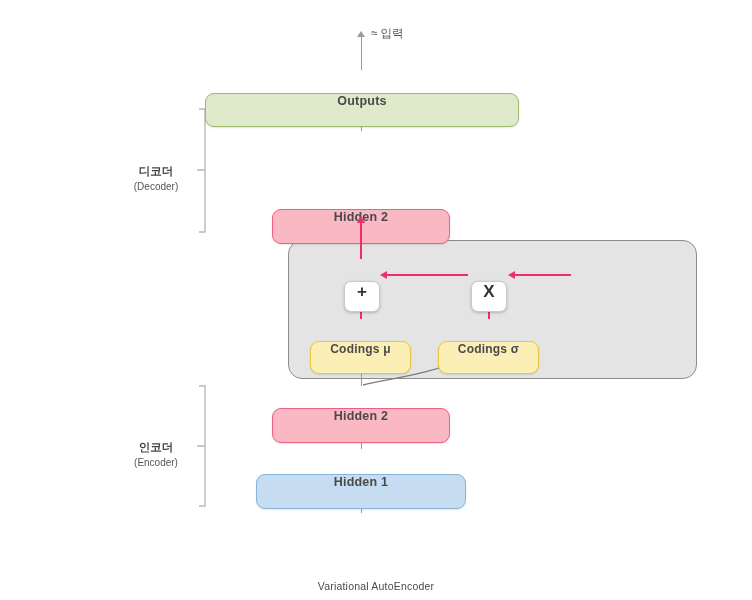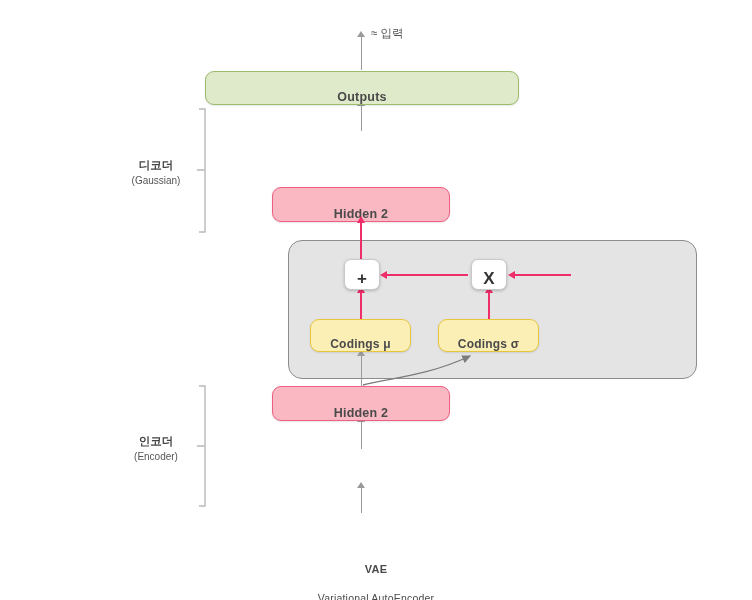--- a/index.html
+++ b/index.html
@@ -7,27 +7,28 @@
     width:752px;height:600px;
     background:#ffffff;
     font-family:"Liberation Sans","DejaVu Sans",sans-serif;
     overflow:hidden;
   }
   #canvas{position:relative;width:752px;height:600px;background:#fff;}
 
   .node{
     position:absolute;
     box-sizing:border-box;
-    display:flex;align-items:flex-end;justify-content:center;
+    display:flex;align-items:flex-start;justify-content:center;
     border-radius:9px;
     font-size:12.5px;
     font-weight:bold;
     color:#4a4a4a;
     letter-spacing:.2px;
     z-index:6;
+    margin-top:22px;
   }
   .node-green{
     background:#dfeacb;
     border:1px solid #9cbb6d;
     box-shadow:0 1px 2px rgba(0,0,0,.10);
   }
   .node-blue{
     background:#c6dcf0;
     border:1px solid #88b4d8;
     box-shadow:0 1px 2px rgba(0,0,0,.10);
@@ -104,21 +105,21 @@
 
   .group-label{
     position:absolute;
     text-align:center;
     font-size:11px;
     color:#444;
     line-height:1.45;
     white-space:nowrap;
     z-index:5;
   }
-  .group-label .kr{display:block;font-weight:bold;font-size:11.5px;}
+  .group-label .kr{display:block;font-weight:bold;font-size:11.5px;margin-top:6px;}
   .group-label .en{display:block;font-size:10px;color:#555;}
 
   .caption{
     position:absolute;
     width:100%;
     text-align:center;
     color:#4a4a4a;
     z-index:5;
   }
   .caption .t1{display:block;font-size:11px;font-weight:bold;letter-spacing:.3px;}
@@ -197,35 +198,37 @@
   </div>
 
   <div class="node node-yellow" style="left:310px;top:319px;width:101px;height:33px;font-size:12px;">
     <span>Codings μ</span>
   </div>
 
   <div class="node node-pink" style="left:272px;top:386px;width:178px;height:35px;">
     <span>Hidden 2</span>
   </div>
 
+  <div class="node node-blue" style="left:256px;top:452px;width:210px;height:35px;">
+    <span>Hidden 1</span>
+  </div>
 
 
   <svg class="overlay">
     <path d="M199,109 L205,109 L205,232 L199,232 M205,170 L197,170" fill="none" stroke="#b9b9b9" stroke-width="1.4"></path>
     <path d="M199,386 L205,386 L205,506 L199,506 M205,446 L197,446" fill="none" stroke="#b9b9b9" stroke-width="1.4"></path>
   </svg>
 
   <div class="group-label" style="left:118px;top:157px;width:76px;">
     <span class="kr">디코더</span>
-    <span class="en">(Gaussian)</span>
+    <span class="en">(Decoder)</span>
   </div>
 
   <div class="group-label" style="left:118px;top:433px;width:76px;">
     <span class="kr">인코더</span>
     <span class="en">(Encoder)</span>
   </div>
 
   <div class="caption" style="left:0;top:563px;">
-    <span class="t1">VAE</span>
     <span class="t2">Variational AutoEncoder</span>
   </div>
 
 </div>
 
 </body></html>

